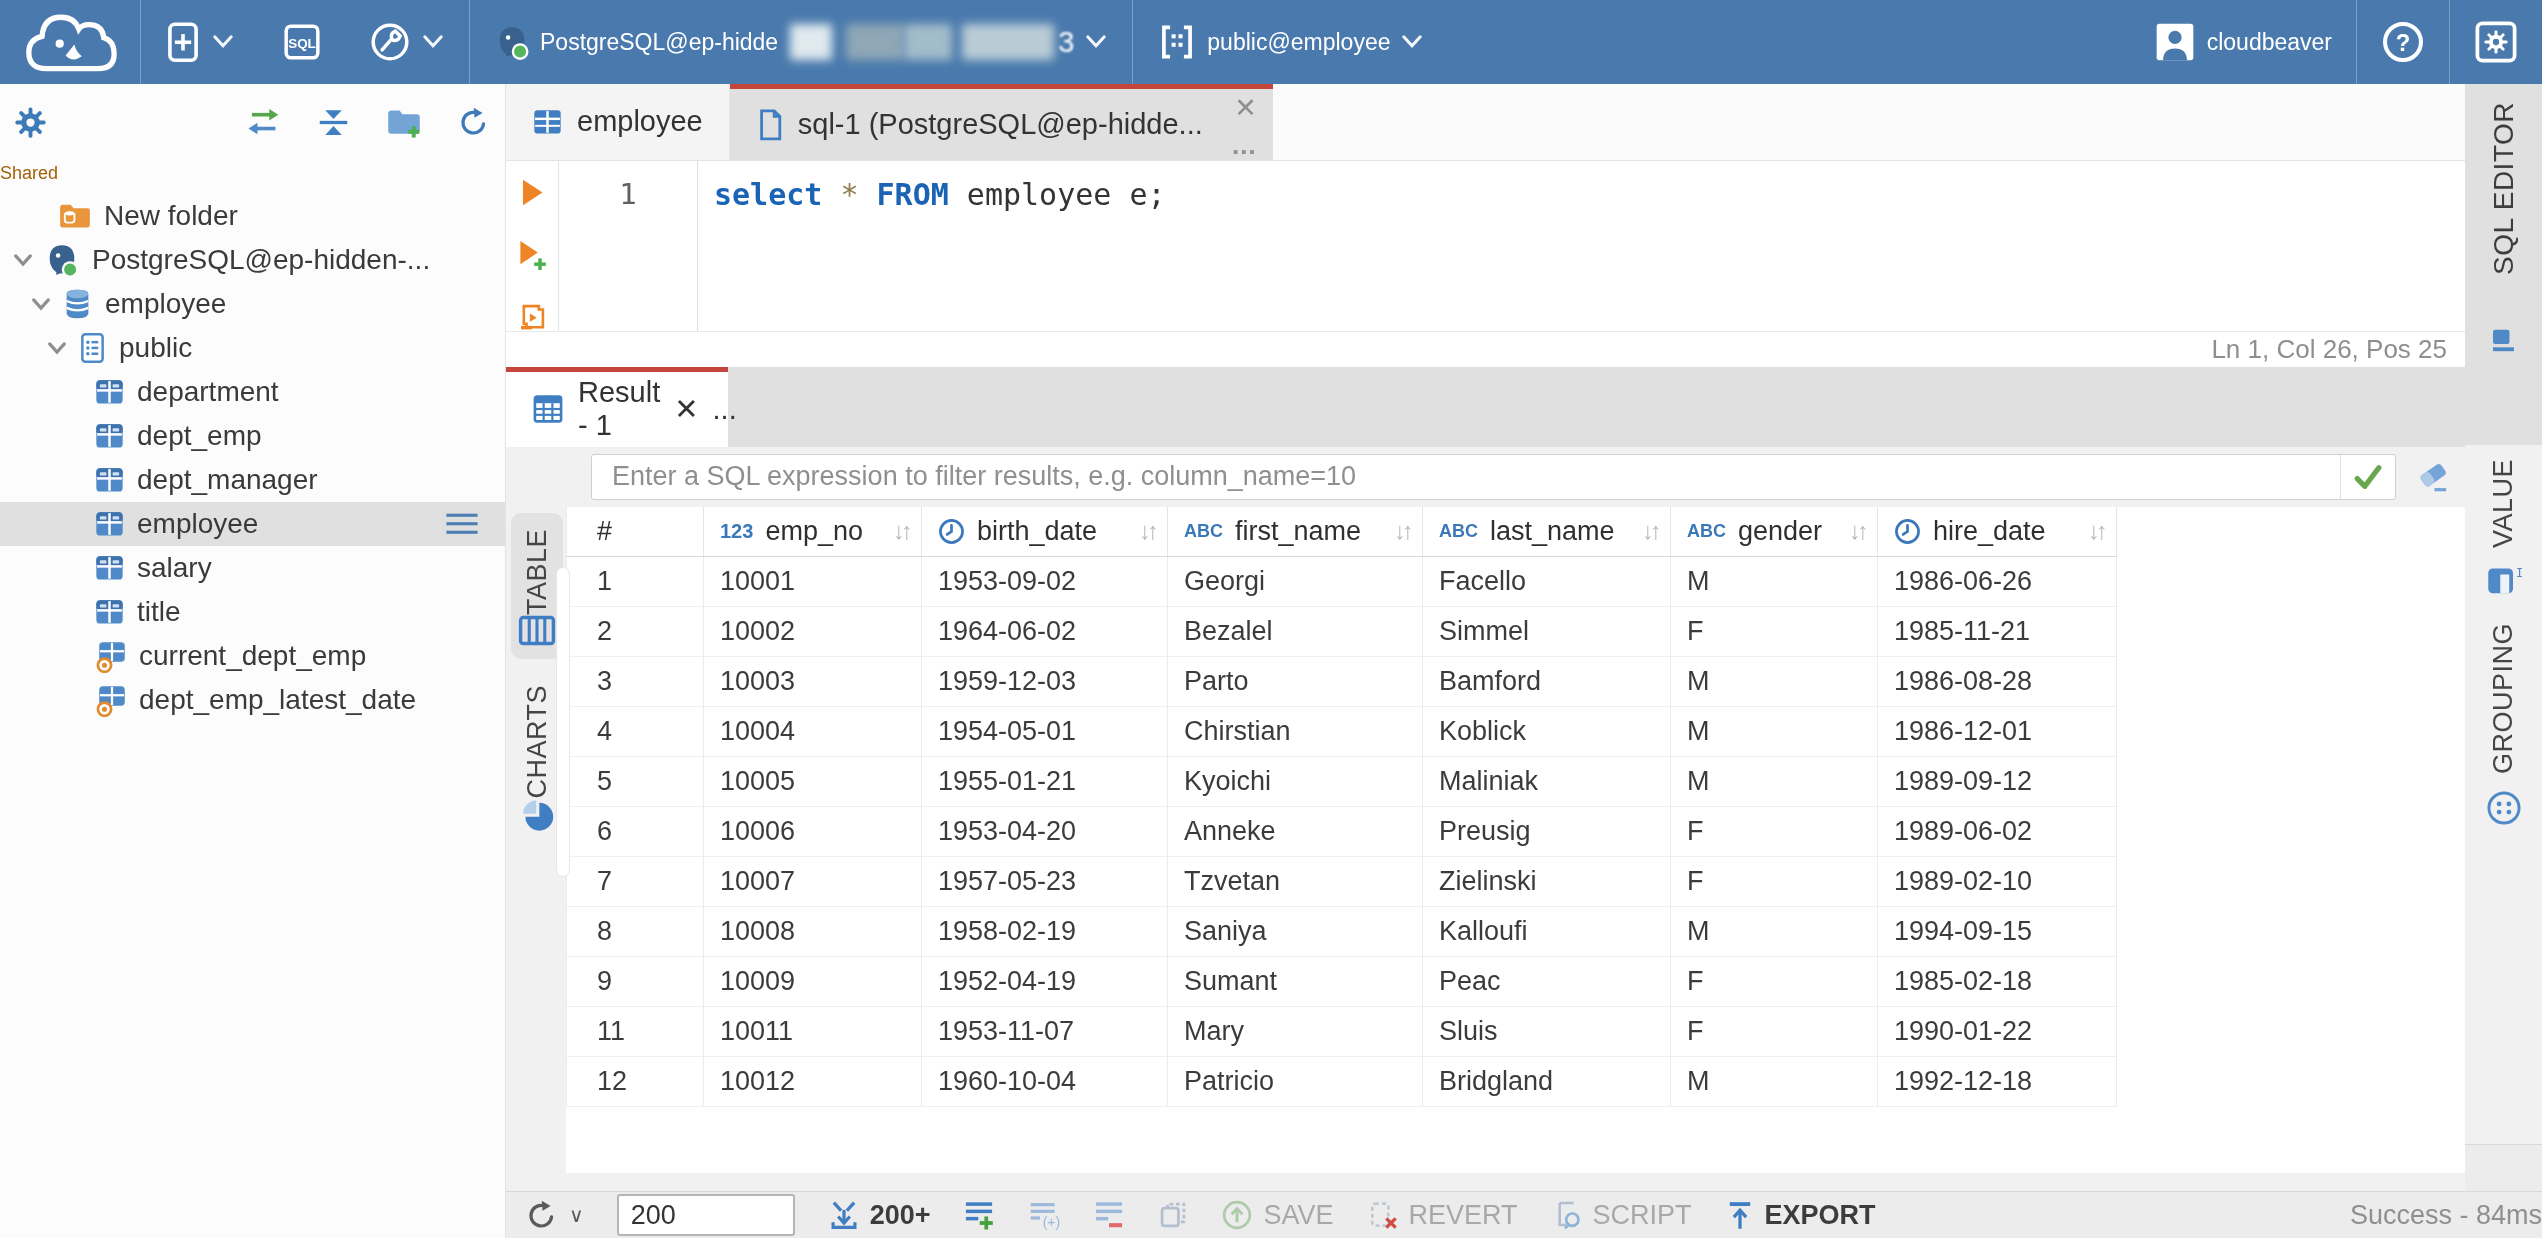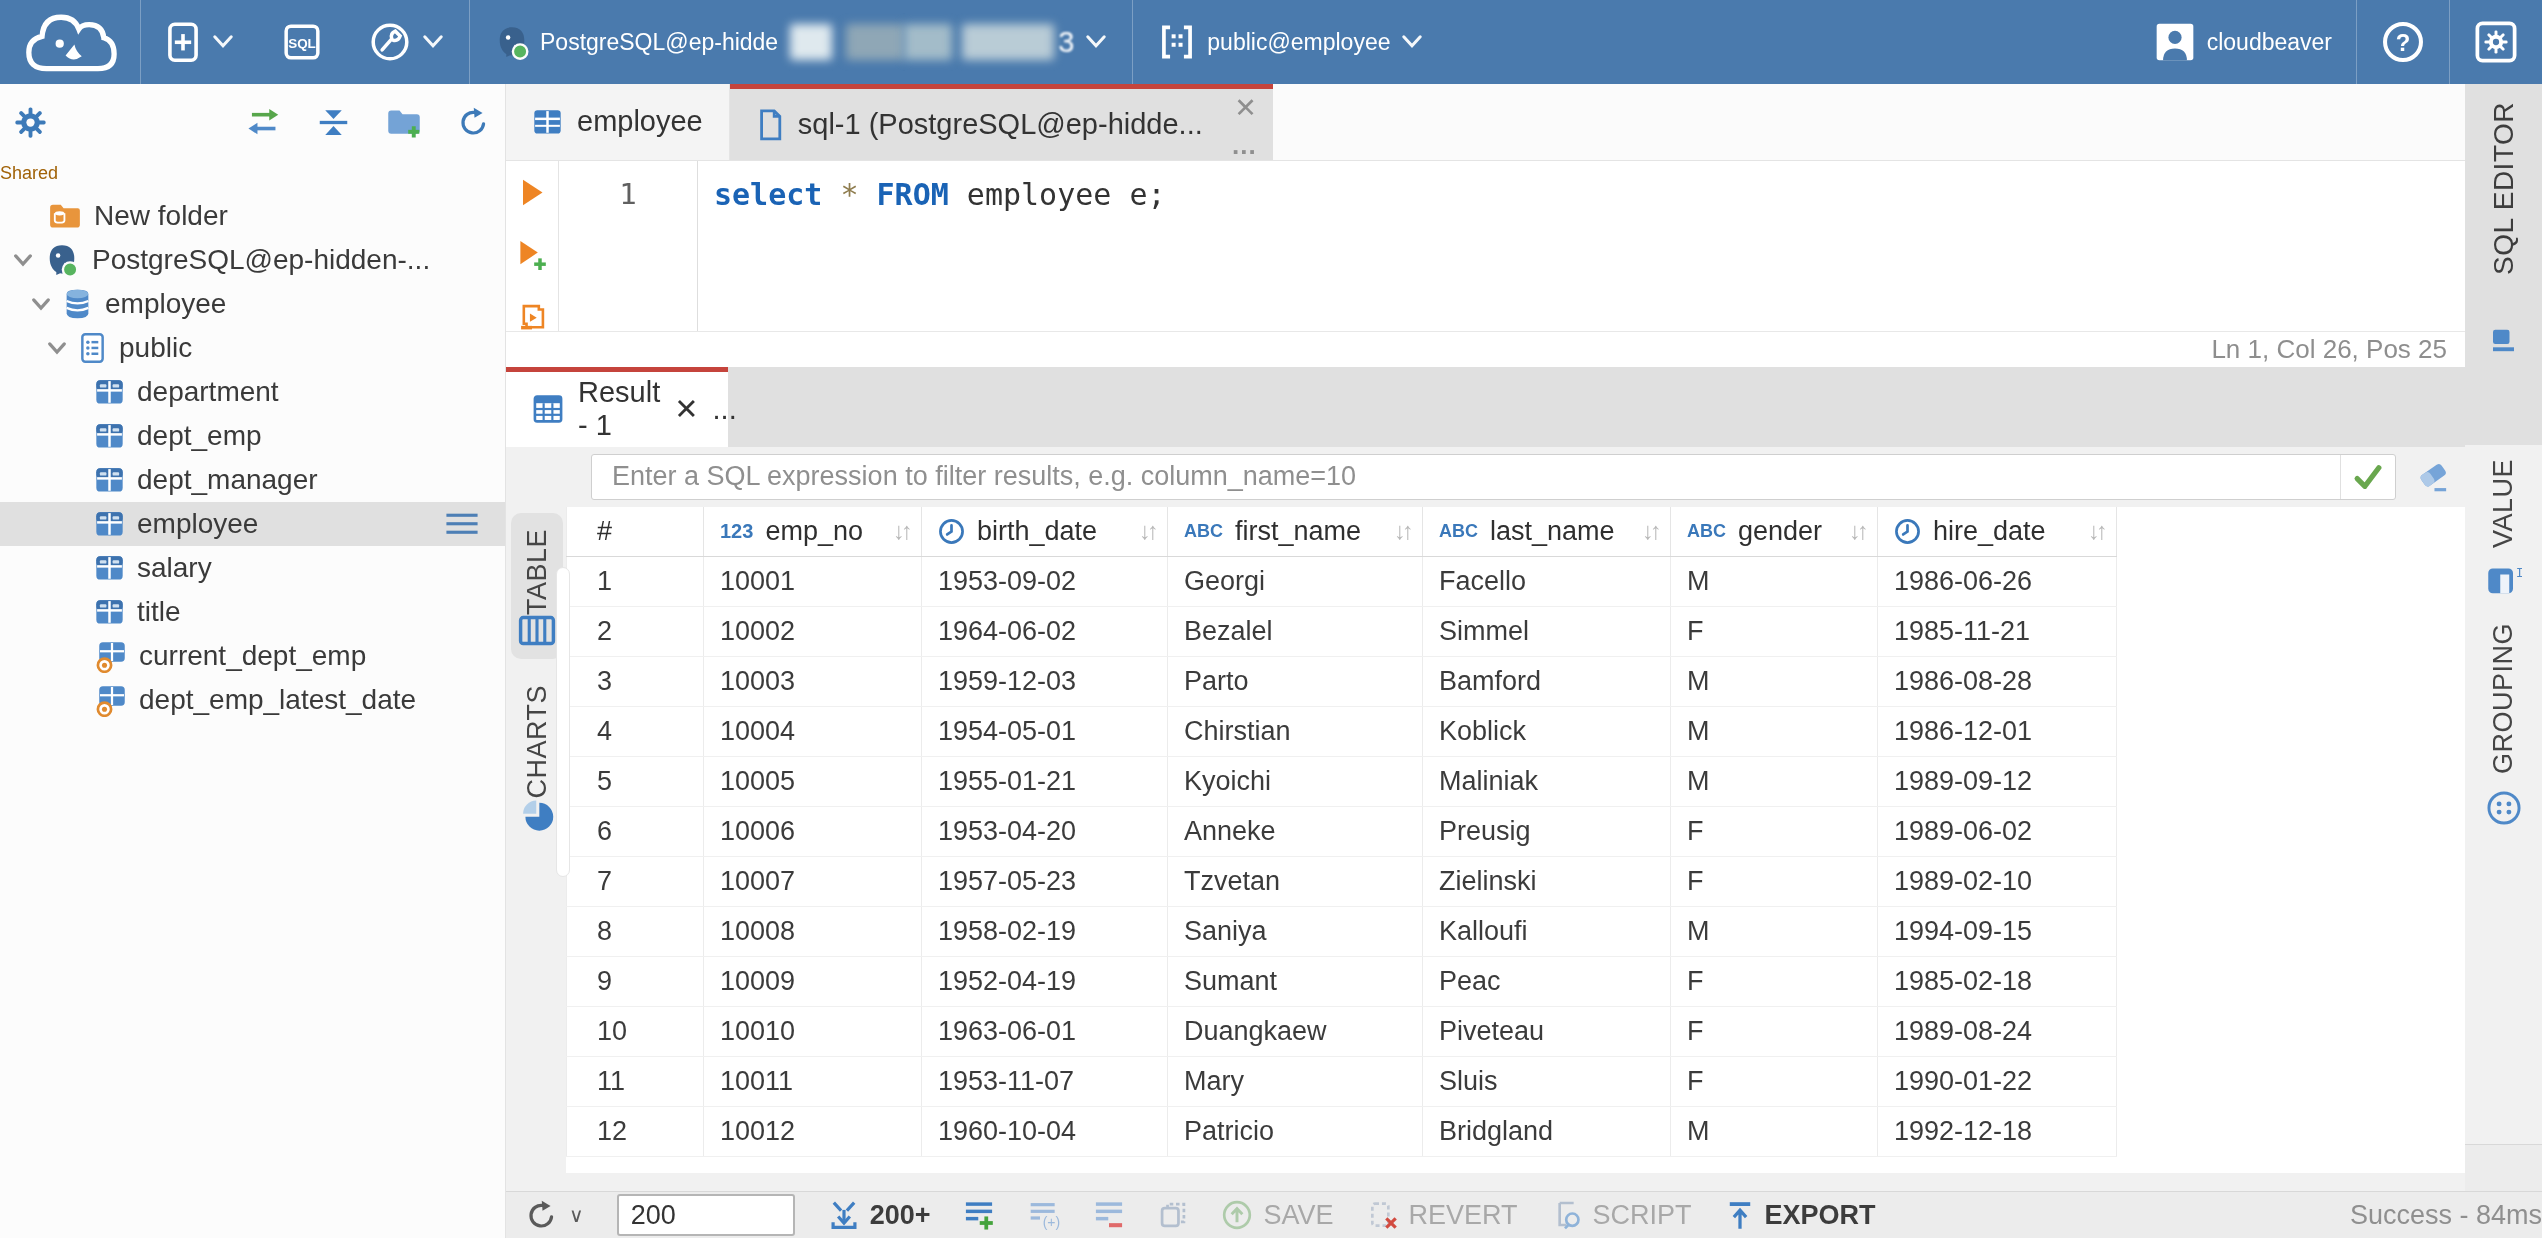--- a/index.html
+++ b/index.html
@@ -283,21 +283,21 @@
           <span>
             <svg viewBox="0 0 24 24" width="31">
               <path d="M19.8 13 A8 8 0 1 1 13 4.2" fill="none" stroke="#3d7ab8" stroke-width="2.5" stroke-linecap="round"></path>
               <path d="M12.2 0.6 L19 4.6 L12.8 8.4 Z" fill="#3d7ab8"></path>
             </svg>
           </span>
         </span>
     </div>
     <div class="side-section">Shared</div>
     <div class="tree" id="tree">
-        <div class="trow" style="padding-left: 12px;">
+        <div class="trow" style="padding-left: 22px;">
           <span class="tchev"></span>
           <span class="ticon">
             <svg viewBox="0 0 24 20" width="34">
               <path d="M1.5 4 Q1.5 2 3.5 2 L9 2 L11 4.5 L21 4.5 Q22.5 4.5 22.5 6 L22.5 16 Q22.5 18 20.5 18 L3.5 18 Q1.5 18 1.5 16 Z" fill="#e8953c"></path>
               <ellipse cx="8.2" cy="8" rx="3.4" ry="1.5" fill="#fff"></ellipse>
               <path d="M4.8 8 L4.8 13 Q4.8 14.6 8.2 14.6 Q11.6 14.6 11.6 13 L11.6 8" stroke="#fff" stroke-width="1.3" fill="none"></path>
             </svg>
           </span>
           <span class="tlabel">New folder</span>
         </div>
@@ -738,29 +738,20 @@
                     <tr>
                       <td class="rownum">9</td>
                       <td>10009</td>
                       <td>1952-04-19</td>
                       <td>Sumant</td>
                       <td>Peac</td>
                       <td>F</td>
                       <td>1985-02-18</td>
                     </tr>
                     <tr>
-                      <td class="rownum">10</td>
-                      <td>10010</td>
-                      <td>1963-06-01</td>
-                      <td>Duangkaew</td>
-                      <td>Piveteau</td>
-                      <td>F</td>
-                      <td>1989-08-24</td>
-                    </tr>
-                    <tr>
                       <td class="rownum">11</td>
                       <td>10011</td>
                       <td>1953-11-07</td>
                       <td>Mary</td>
                       <td>Sluis</td>
                       <td>F</td>
                       <td>1990-01-22</td>
                     </tr>
                     <tr>
                       <td class="rownum">12</td>

